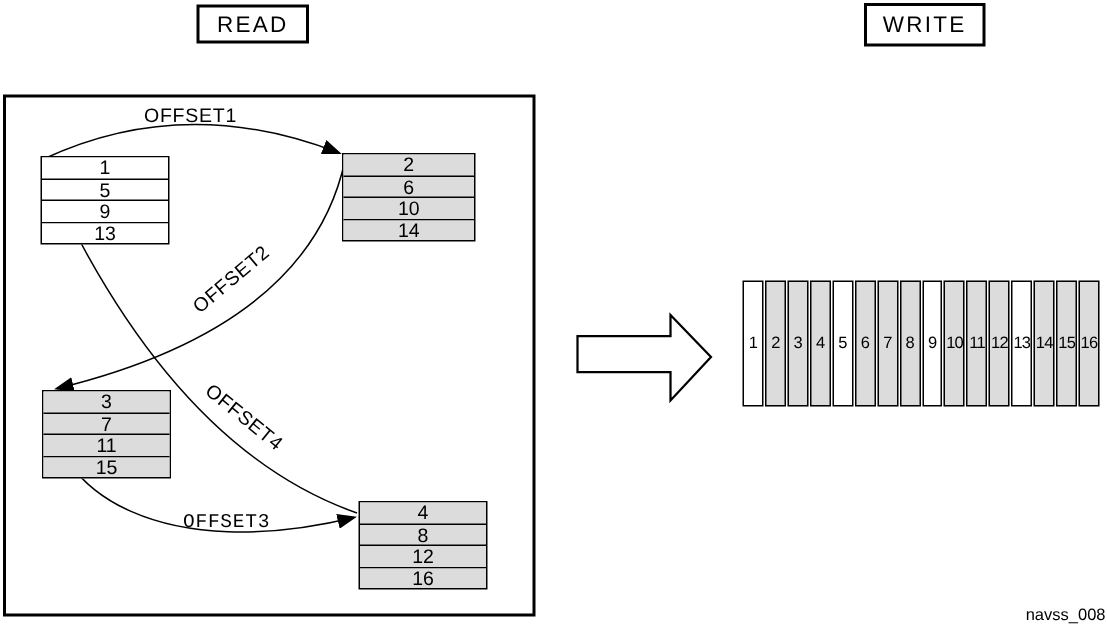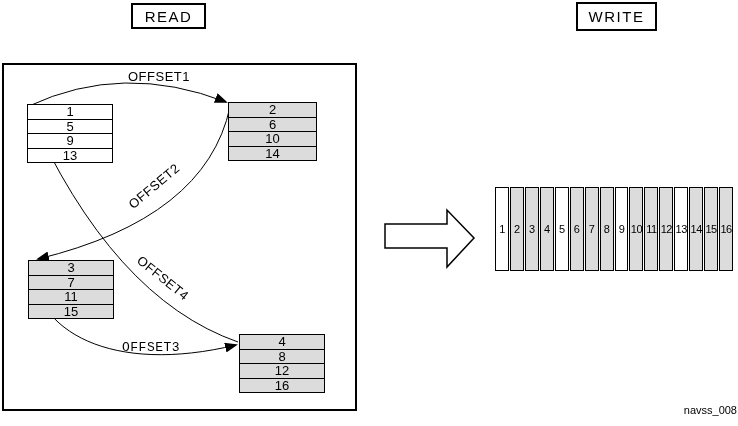--- a/index.html
+++ b/index.html
@@ -143,21 +143,21 @@
     <div class="mcell" style="background-color: rgb(220, 220, 220);">15</div>
   </div>
 
   <div class="mtable" style="left:239px; top:334px; width:86px;">
     <div class="mcell" style="background-color: rgb(220, 220, 220);">4</div>
     <div class="mcell" style="background-color: rgb(220, 220, 220);">8</div>
     <div class="mcell" style="background-color: rgb(220, 220, 220);">12</div>
     <div class="mcell" style="background-color: rgb(220, 220, 220);">16</div>
   </div>
 
-  <div class="offset-label" style="left:96px; top:69px;margin-left:32px;">OFFSET1</div>
+  <div class="offset-label" style="left:96px; top:69px;">OFFSET1</div>
   <div class="offset-label rot" style="left:154px; top:186px; transform:translate(-50%,-50%) rotate(-40deg);">OFFSET2</div>
   <div class="offset-label" style="left:122px; top:340px;font-family:Liberation Mono, monospace;">OFFSET3</div>
   <div class="offset-label rot" style="left:163px; top:278px; transform:translate(-50%,-50%) rotate(39deg);">OFFSET4</div>
 
   <div class="write-strip">
     <div class="strip-cell" style="background-color: rgb(255, 255, 255);">1</div>
     <div class="strip-cell" style="background-color: rgb(220, 220, 220);">2</div>
     <div class="strip-cell" style="background-color: rgb(220, 220, 220);">3</div>
     <div class="strip-cell" style="background-color: rgb(220, 220, 220);">4</div>
     <div class="strip-cell" style="background-color: rgb(255, 255, 255);">5</div>

